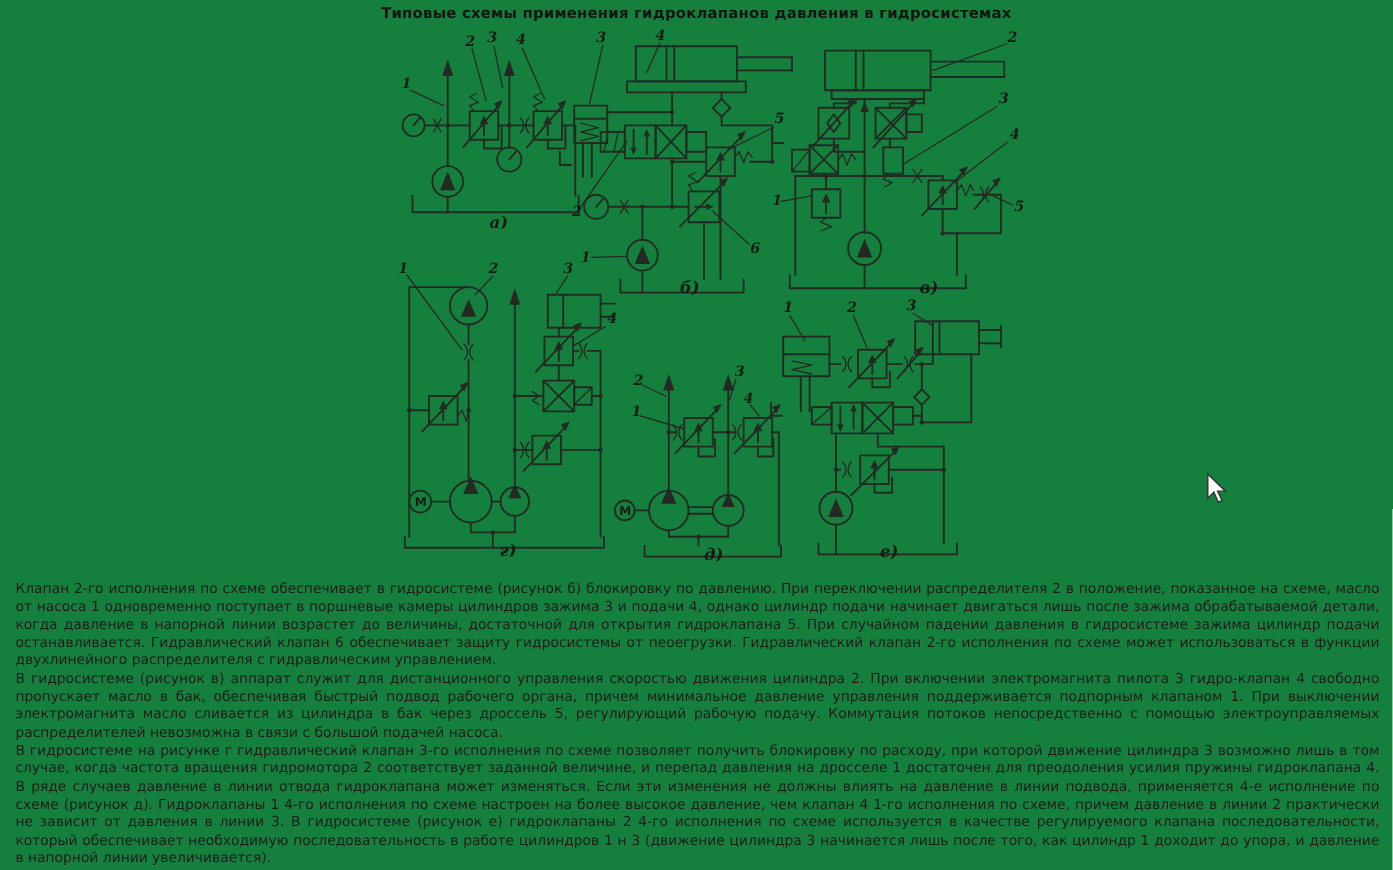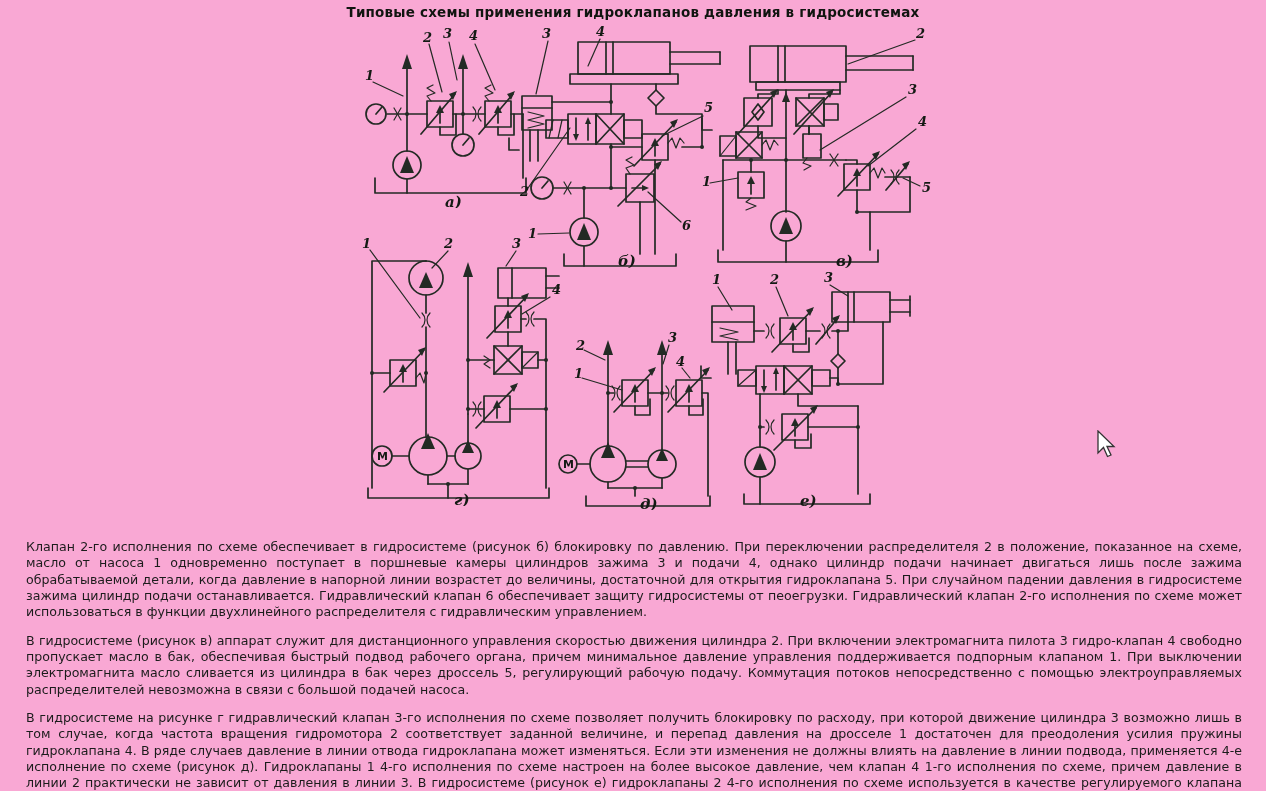--- a/index.html
+++ b/index.html
@@ -1,31 +1,31 @@
 <!DOCTYPE html>
 <html><head>
 <meta charset="utf-8">
 <style>
   html,body{margin:0;padding:0;background:#ffffff;}
-  .page{position:relative;width:1266px;height:791px;background:#f9a8d4;overflow:hidden;
+  .page{position:relative;width:1266px;height:791px;background:#15803d;overflow:hidden;
         font-family:"DejaVu Sans",sans-serif;color:#1b1b1b;}
   .title{position:absolute;top:4px;left:0;width:100%;text-align:center;margin:0;
          font:bold 13.5px "DejaVu Sans",sans-serif;color:#101510;letter-spacing:.2px;}
   .figure-area{position:absolute;top:0;left:0;width:1266px;height:520px;}
   .diag{position:absolute;}
   .diag line,.diag path,.diag polyline,.diag rect,.diag circle,.diag polygon{
        stroke:#232a24;stroke-width:1.7;fill:none;stroke-linecap:round;stroke-linejoin:round;}
   .diag .f{fill:#232a24;stroke:none;}
   .diag .thin{stroke-width:1.2;}
   .diag text{fill:#141a14;stroke:none;font:italic bold 13px "DejaVu Serif",serif;}
   .diag text.lbl{font:italic bold 15px "DejaVu Serif",serif;}
   .diag text.m{font:bold 11px "DejaVu Sans",sans-serif;font-style:normal;}
   .body-text{position:absolute;top:527px;left:14px;width:1240px;
              font-size:12.6px;line-height:16.35px;text-align:justify;color:#1c1c1c;}
-  .body-text p{margin:12px;padding:0;}
+  .body-text p{margin:0;padding:0;}
   .cursor{position:absolute;left:1096px;top:430px;}
 </style>
 </head>
 <body>
 
 <div class="page">
 
   <h1 class="title">Типовые схемы применения гидроклапанов давления в гидросистемах</h1>
 
   <div class="figure-area">

